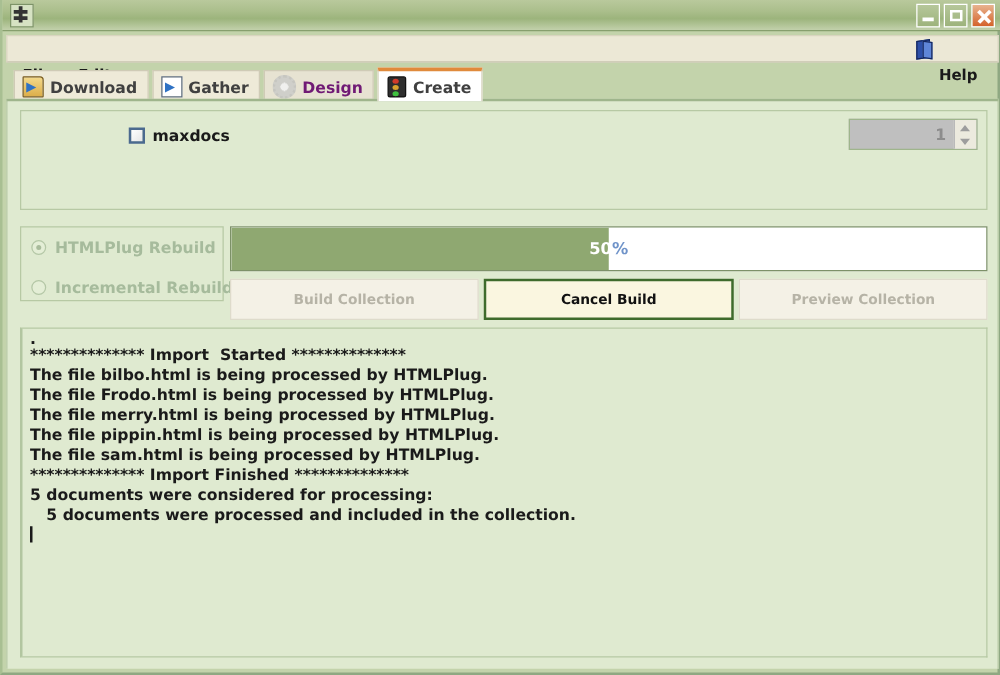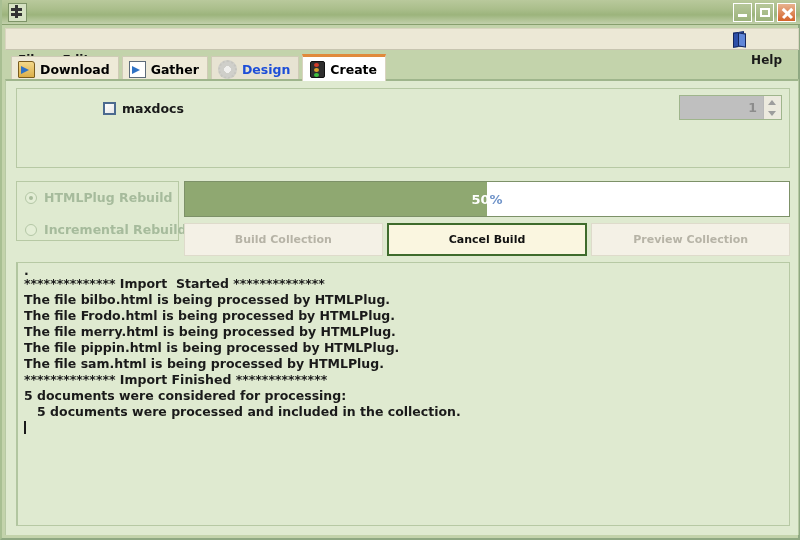--- a/index.html
+++ b/index.html
@@ -183,26 +183,26 @@
     display: flex;
     align-items: center;
     gap: 5px;
     padding: 0 8px 0 6px;
     background: #eeead8;
     border: 1px solid #cfcbb6;
     border-bottom: none;
     margin-right: 3px;
     font-size: 12.5px;
     font-weight: bold;
-    color: #000000;
+    color: #404040;
     position: relative;
     top: 1px;
   }
   .tab.disabled {
-    color: #1d4ed8;
+    color: #701a75;
     background: #e7e3d2;
     justify-content: flex-end;
   }
   .tab.active {
     background: #ffffff;
     border-top: 3px solid #e08a3c;
     border-left: 1px solid #d8d4c0;
     border-right: 1px solid #d8d4c0;
     height: 27px;
     top: 1px;

